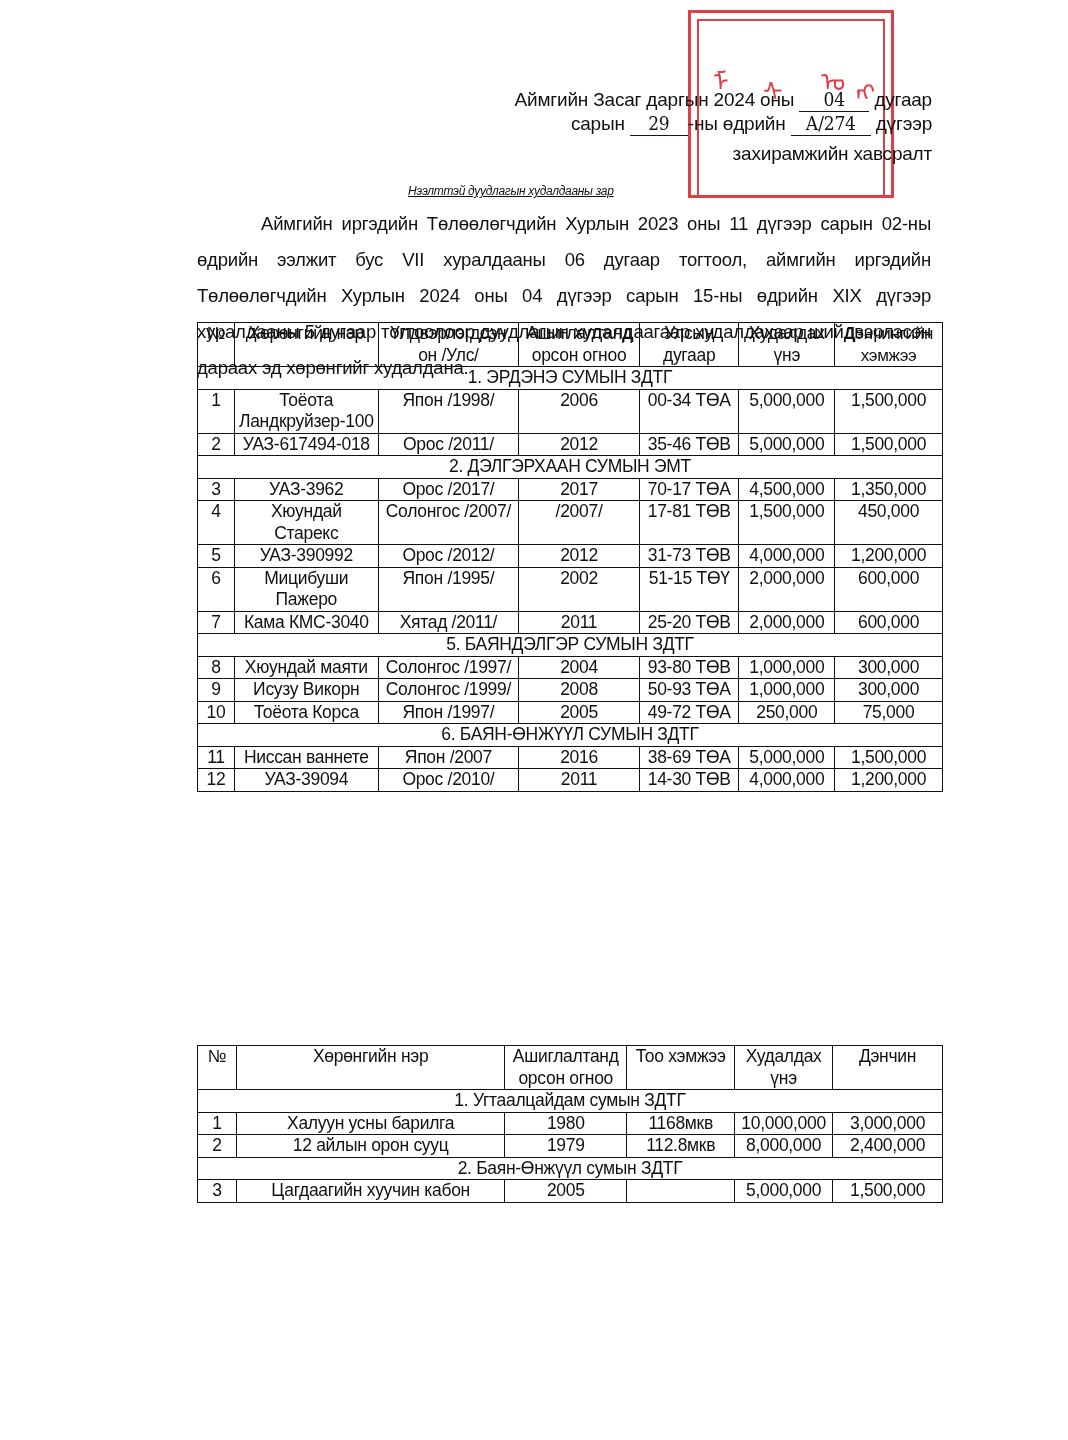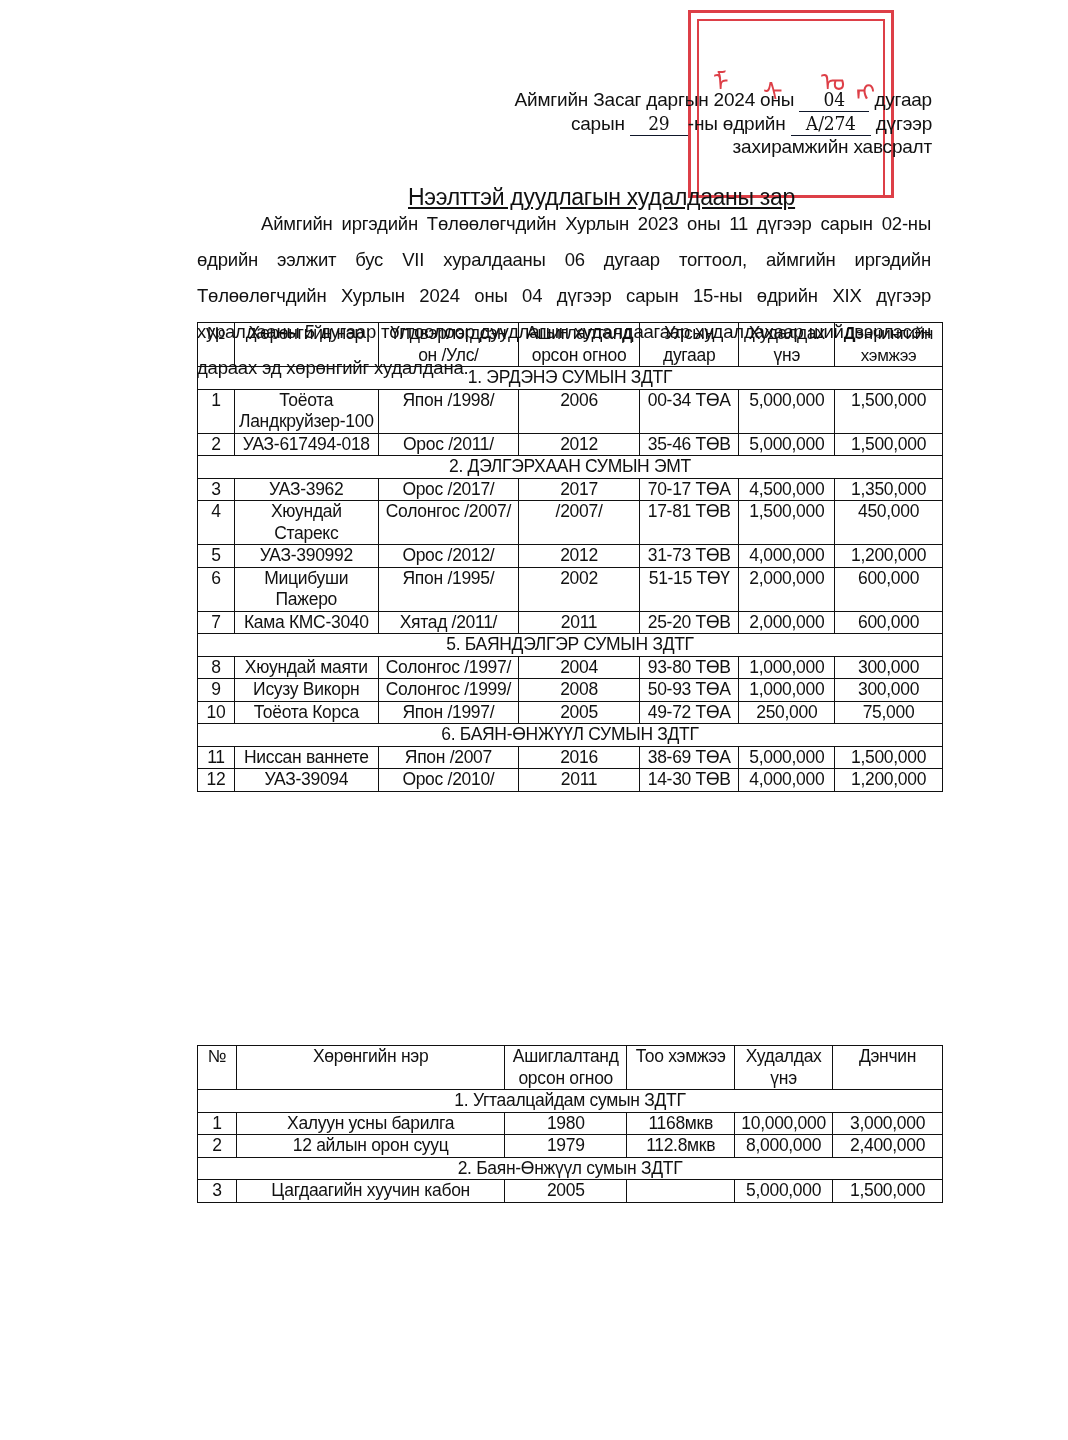--- a/index.html
+++ b/index.html
@@ -3,27 +3,27 @@
 <meta charset="utf-8">
 <style>
   html, body { margin: 0; padding: 0; background: #ffffff; }
   body {
     width: 1068px; height: 1440px; position: relative; overflow: hidden;
     font-family: "Liberation Sans", sans-serif; color: #111; font-stretch: condensed;
   }
   .hdr { position: absolute; right: 136px; text-align: right; font-size: 19px; line-height: 24px; letter-spacing: -0.2px; }
   .hdr1 { top: 87px; }
   .hdr2 { top: 111px; }
-  .hdr3 { top: 135px; }
+  .hdr3 { top: 142px; }
   .blank { display: inline-block; border-bottom: 1px solid #0f172a; text-align: center; font-family: "DejaVu Serif", serif; }
   .b1 { width: 70px; }
   .b2 { width: 58px; }
   .b3 { width: 80px; }
   .title {
-    position: absolute; top: 184px; left: 408px; font-size: 23px; text-decoration: underline; letter-spacing: -0.3px;
+    position: absolute; top: 184px; left: 408px; font-size: 12px; text-decoration: underline; letter-spacing: -0.3px; font-style: italic;
   }
   .para {
     position: absolute; top: 206px; left: 197px; width: 734px; font-size: 18.5px; line-height: 36px; text-align: justify; letter-spacing: -0.2px;
   }
   .para .indent { display: inline-block; width: 64px; }
   table {
     position: absolute; left: 197px; border-collapse: collapse; font-size: 17.5px; letter-spacing: -0.3px;
   }
   td, th {
     border: 1.5px solid #111; padding: 0 4px; text-align: center; vertical-align: top; line-height: 21.5px; font-weight: normal;

